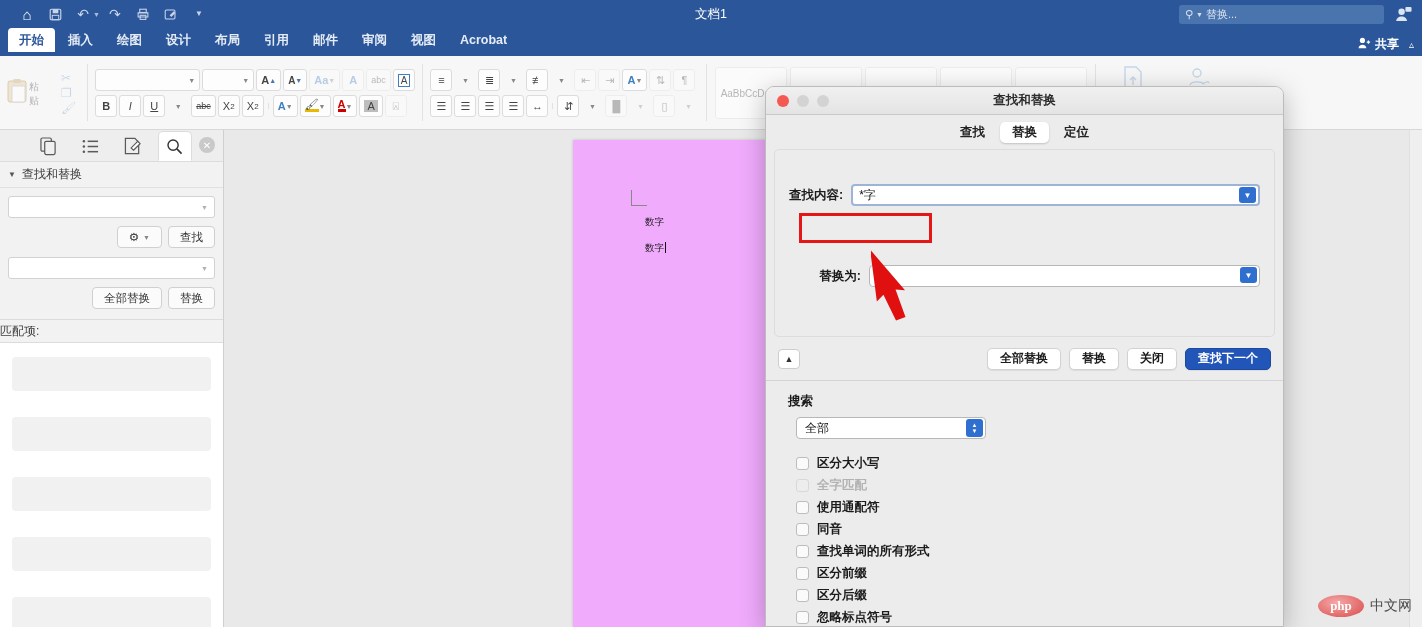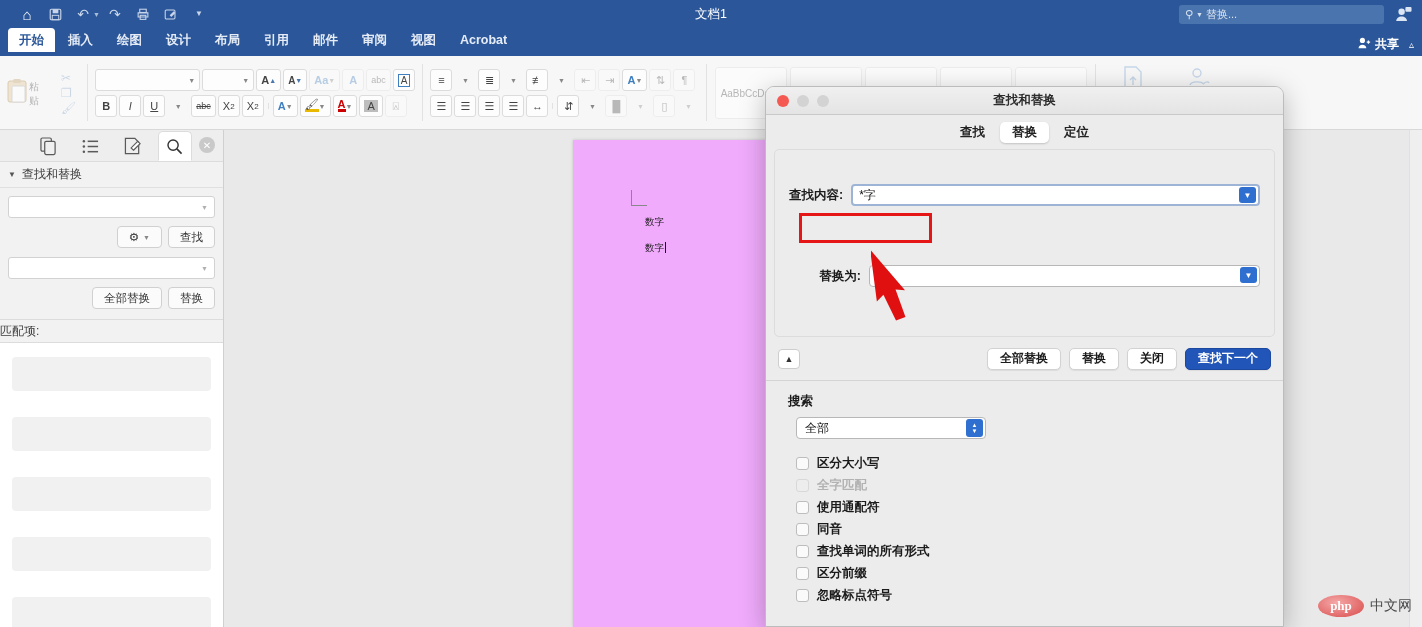--- a/index.html
+++ b/index.html
@@ -704,20 +704,24 @@
         <div class="cb-row">
           <span class="cb"></span>
           <span class="cb-lbl">查找单词的所有形式</span>
         </div>
         <div class="cb-row">
           <span class="cb"></span>
           <span class="cb-lbl">区分前缀</span>
         </div>
         <div class="cb-row">
           <span class="cb"></span>
+          <span class="cb-lbl">区分后缀</span>
+        </div>
+        <div class="cb-row">
+          <span class="cb"></span>
           <span class="cb-lbl">忽略标点符号</span>
         </div>
 
       </div>
     </div>
   </div>
 
   <div class="watermark">
     <div class="php-badge">php</div>
     <div class="wm-text">中文网</div>

